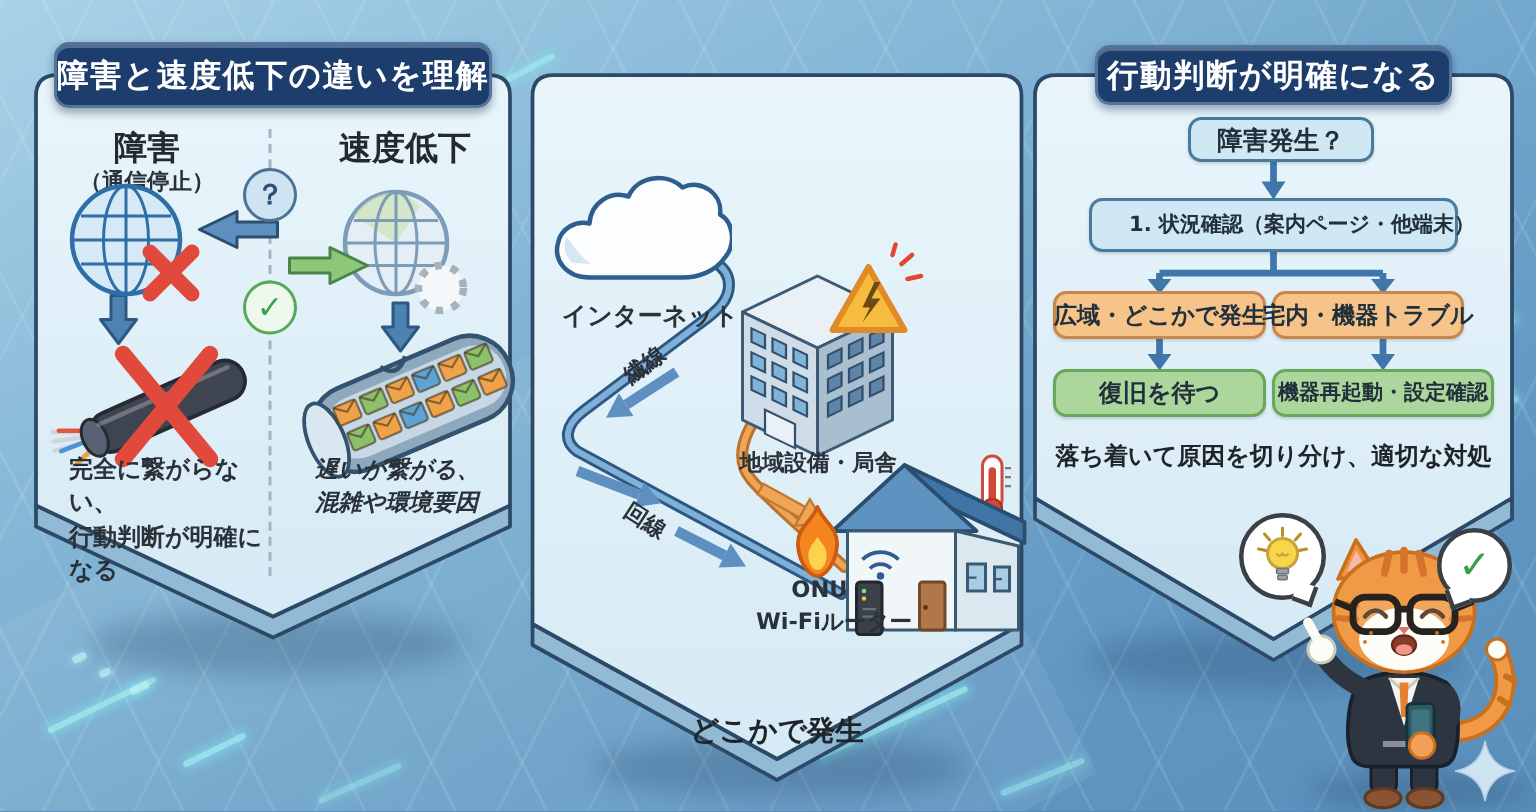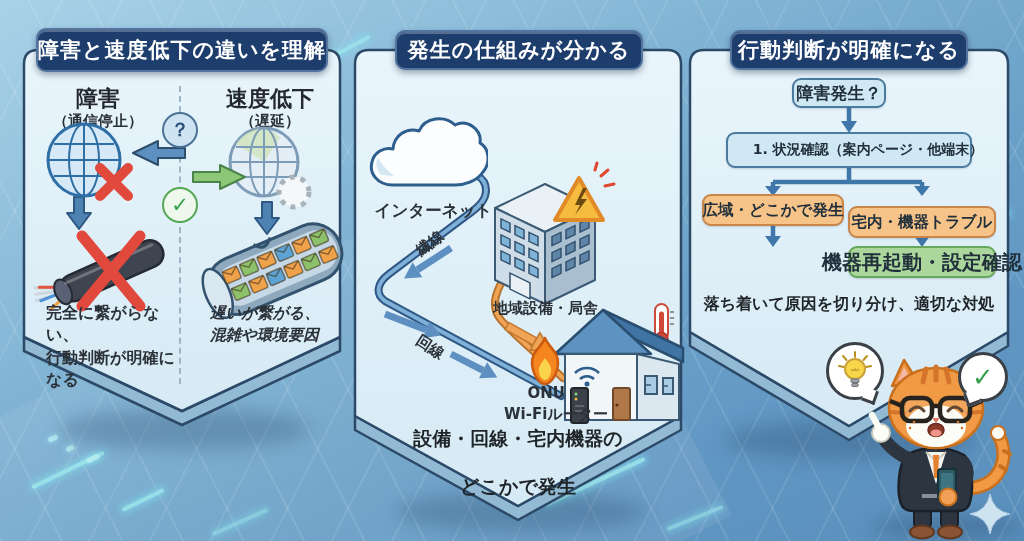--- a/index.html
+++ b/index.html
@@ -113,21 +113,20 @@
       <path d="M2 289 L160 363 L318 289 L318 303 L160 377 L2 303 Z" fill="#93bad5" stroke="#2c4a68" stroke-width="2.5" stroke-linejoin="round"></path>
       <path d="M16 2 L304 2 Q318 2 318 16 L318 289 L160 363 L2 289 L2 16 Q2 2 16 2 Z" fill="url(#lg1)" stroke="#2c4a68" stroke-width="2.5" stroke-linejoin="round"></path>
     </svg>
     <div class="banner" style="left:14px;top:-20px;width:292px;height:44px;font-size:21px;">障害と速度低下の違いを理解</div>
 
     <div class="divider" style="left:157px;top:38px;height:298px;"></div>
 
     <div class="t tc" style="left:16px;top:36px;width:120px;font-size:22px;color:#23292f;">障害</div>
     <div class="t tc" style="left:16px;top:64px;width:120px;font-size:15px;">（通信停止）</div>
     <div class="t tc" style="left:186px;top:36px;width:124px;font-size:22px;color:#23292f;">速度低下</div>
-    <div class="t tc" style="left:186px;top:64px;width:124px;font-size:15px;">（遅延）</div>
 
     <div class="badge q-badge" style="left:140px;top:64px;">
       <span>？</span>
     </div>
     <div class="badge ok-badge" style="left:140px;top:139px;">
       <span>✓</span>
     </div>
 
     <svg class="abs" style="left:14px;top:72px;z-index:2;" width="105" height="105" viewBox="0 0 105 105">
       <circle cx="48" cy="40" r="36" fill="#d6e9f7" stroke="#2f6fa8" stroke-width="3"></circle>
@@ -218,21 +217,20 @@
     <svg class="shape" width="330" height="475" viewBox="0 0 330 475">
       <defs>
           <linearGradient id="lg2" x1="0" y1="0" x2="0" y2="1">
         <stop offset="0" stop-color="#e9f5fb"></stop>
             <stop offset="1" stop-color="#d6eaf5"></stop>
           </linearGradient>
         </defs>
       <path d="M2 368 L165 458 L328 368 L328 382 L165 472 L2 382 Z" fill="#93bad5" stroke="#2c4a68" stroke-width="2.5" stroke-linejoin="round"></path>
       <path d="M16 2 L314 2 Q328 2 328 16 L328 368 L165 458 L2 368 L2 16 Q2 2 16 2 Z" fill="url(#lg2)" stroke="#2c4a68" stroke-width="2.5" stroke-linejoin="round"></path>
     </svg>
-    <div class="banner" style="left:42px;top:-18px;width:248px;height:40px;font-size:21px;">発生の仕組みが分かる</div>
 
     <svg class="abs" style="left:2px;top:0;z-index:2;" width="330" height="475" viewBox="0 0 330 475">
       <path d="M96 122 C118 122 131 129 131 142 C131 152 124 159 111 168 L34 226 C22 235 20 246 30 253 L206 348" fill="none" stroke="#2e5784" stroke-width="8" stroke-linecap="round"></path>
       <path d="M96 122 C118 122 131 129 131 142 C131 152 124 159 111 168 L34 226 C22 235 20 246 30 253 L206 348" fill="none" stroke="#7fb0d8" stroke-width="4" stroke-linecap="round"></path>
       <path d="M158 218 C140 240 134 258 146 272 C158 286 184 308 208 330" fill="none" stroke="#b8742f" stroke-width="8" stroke-linecap="round"></path>
       <path d="M158 218 C140 240 134 258 146 272 C158 286 184 308 208 330" fill="none" stroke="#f0a455" stroke-width="4" stroke-linecap="round"></path>
       <g transform="translate(96,200) rotate(147)" fill="#5d8fc0">
         <rect x="0" y="-3.5" width="40" height="7"></rect>
           <polygon points="40,-9 56,0 40,9"></polygon>
       </g>
@@ -328,21 +326,20 @@
     </svg>
 
     <svg class="abs" style="left:172px;top:288px;z-index:5;" width="40" height="52" viewBox="0 0 40 52">
       <path d="M20 2 C24 12 34 16 33 28 C32 40 25 48 20 48 C15 48 8 40 7 28 C6 16 16 12 20 2 Z" fill="#f5851f" stroke="#cc5a10" stroke-width="2.5" stroke-linejoin="round"></path>
       <path d="M20 22 C23 27 27 29 26 36 C25 42 22 44 20 44 C18 44 15 42 14 36 C13 30 17 27 20 22 Z" fill="#fbd44c"></path>
     </svg>
 
     <div class="t tr" style="left:132px;top:336px;width:80px;font-size:15px;z-index:5;">ONU</div>
     <div class="t tr" style="left:112px;top:357px;width:143px;font-size:15px;z-index:5;">Wi-Fiルーター</div>
 
-    <div class="t tc" style="left:0;top:378px;width:330px;font-size:19px;color:#1f2428;z-index:4;">設備・回線・宅内機器の</div>
     <div class="t tc" style="left:0;top:404px;width:330px;font-size:19px;color:#1f2428;z-index:4;margin-top:22px;">どこかで発生</div>
   </section>
 
   <section class="panel" style="left:688px;top:48px;width:322px;height:400px;">
     <svg class="shape" width="322" height="400" viewBox="0 0 322 400">
       <defs>
           <linearGradient id="lg3" x1="0" y1="0" x2="0" y2="1">
         <stop offset="0" stop-color="#e9f5fb"></stop>
             <stop offset="1" stop-color="#d6eaf5"></stop>
           </linearGradient>
@@ -358,25 +355,26 @@
           <polygon points="153,73 169,73 161,85" stroke="none"></polygon>
         <path d="M161 120 V134 M85 134 H234 M85 134 V139 M234 134 V139"></path>
         <polygon points="77,138 93,138 85,148" stroke="none"></polygon>
           <polygon points="226,138 242,138 234,148" stroke="none"></polygon>
         <path d="M85 178 V189 M234 178 V189"></path>
         <polygon points="77,188 93,188 85,199" stroke="none"></polygon>
           <polygon points="226,188 242,188 234,199" stroke="none"></polygon>
       </g>
     </svg>
 
-    <div class="fbox fb-blue" style="left:104px;top:30px;width:94px;height:30px;font-size:17px;">障害発生？</div>
+    <div class="fbox fb-blue" style="left:104px;top:30px;width:124px;height:30px;font-size:17px;">障害発生？</div>
     <div class="fbox fb-blue" style="left:38px;top:84px;width:246px;height:36px;font-size:14px;padding-left:38px;">1. 状況確認（案内ページ・他端末）</div>
     <div class="fbox fb-orange" style="left:14px;top:146px;width:142px;height:32px;font-size:15.5px;">広域・どこかで発生</div>
-    <div class="fbox fb-orange" style="left:160px;top:146px;width:148px;height:32px;font-size:15.5px;margin-top:12px;">宅内・機器トラブル</div>
-    <div class="fbox fb-green" style="left:160px;top:198px;width:148px;height:32px;font-size:20px;">機器再起動・設定確認</div>
+    <div class="fbox fb-orange" style="left:160px;top:146px;width:128px;height:32px;font-size:15.5px;">宅内・機器トラブル</div>
+    <div class="fbox fb-green" style="left:14px;top:198px;width:142px;height:32px;font-size:16px;">復旧を待つ</div>
+    <div class="fbox fb-green" style="left:160px;top:198px;width:148px;height:32px;font-size:14px;">機器再起動・設定確認</div>
 
     <div class="t tc" style="left:0;top:246px;width:322px;font-size:16px;color:#1f2428;z-index:4;">落ち着いて原因を切り分け、適切な対処</div>
   </section>
 
   <div class="bubble bub-bulb" style="left:826px;top:342px;width:58px;height:58px;">
     <svg width="36" height="40" viewBox="0 0 36 40">
       <path d="M18 1 V6 M6 5 L9.5 9 M30 5 L26.5 9 M2 15 L7 16 M34 15 L29 16" stroke="#b89020" stroke-width="2" stroke-linecap="round"></path>
       <circle cx="18" cy="18" r="10" fill="#f7d64a" stroke="#c9a23a" stroke-width="2"></circle>
       <path d="M14 18 q2 3 4 0 q2 3 4 0" fill="none" stroke="#c9a23a" stroke-width="1.5"></path>
       <rect x="14" y="28" width="8" height="3.5" rx="1" fill="#9aa0a8" stroke="#70757c" stroke-width="1"></rect>

